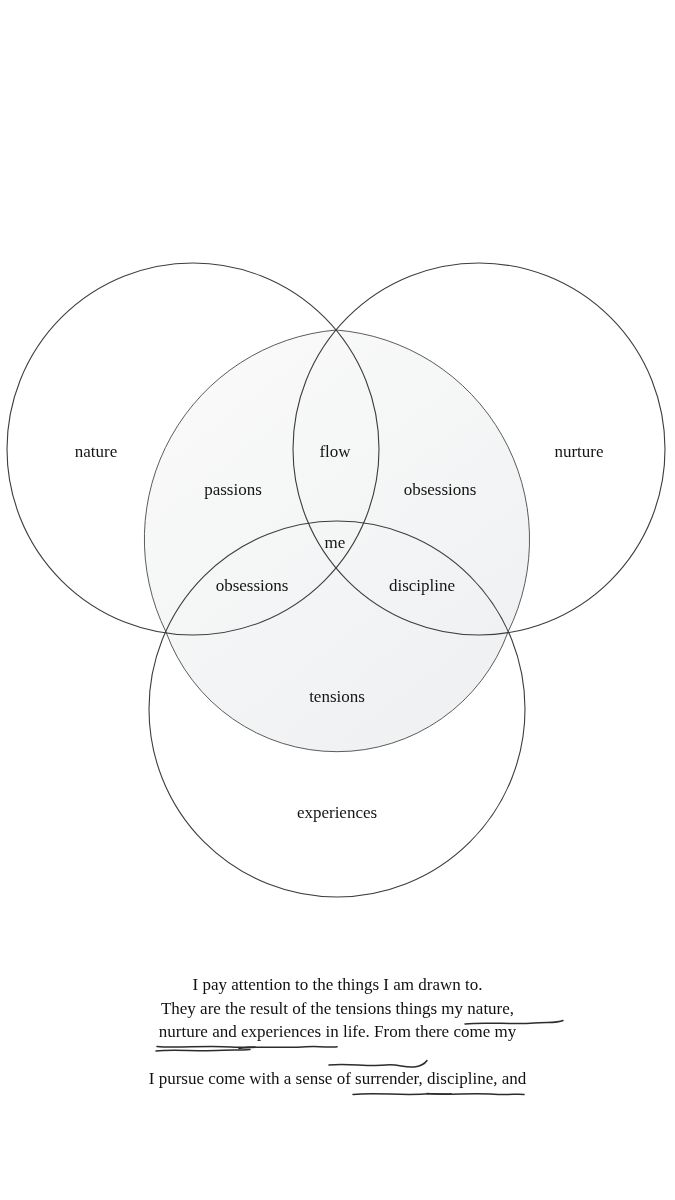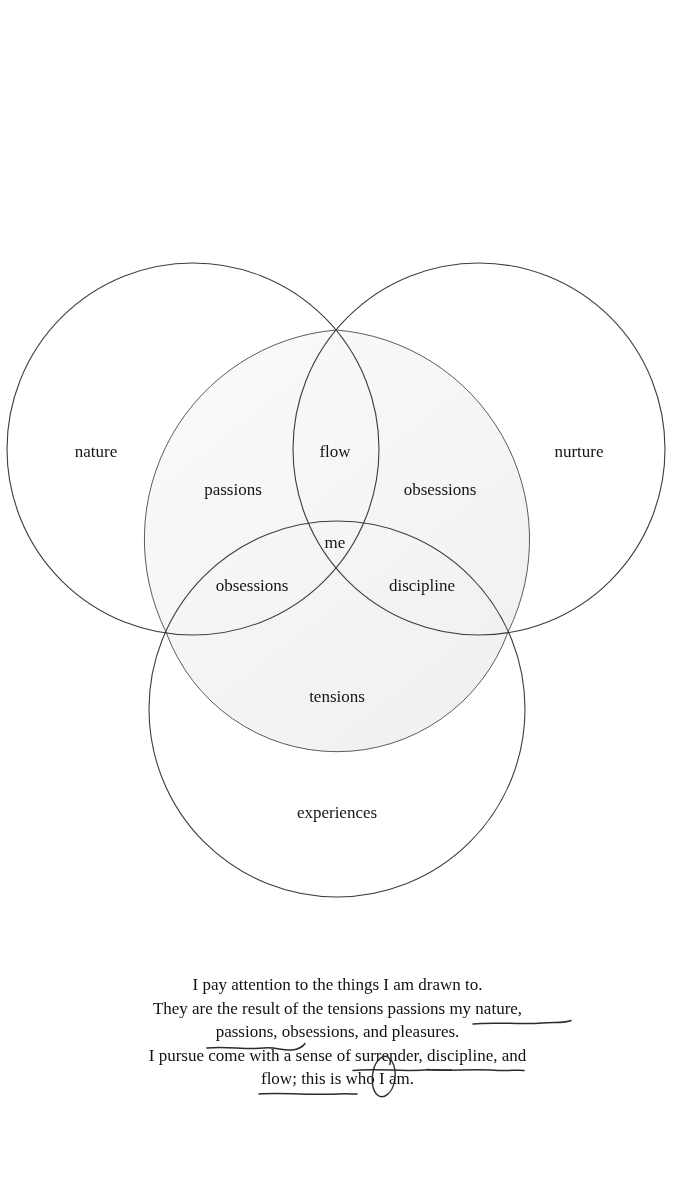--- a/index.html
+++ b/index.html
@@ -73,36 +73,37 @@
   <div class="lbl lbl-me">me</div>
   <div class="lbl lbl-surrender">obsessions</div>
   <div class="lbl lbl-discipline">discipline</div>
   <div class="lbl lbl-pleasures">tensions</div>
   <div class="lbl lbl-experiences">experiences</div>
 
   <div class="statement">
 
     <div class="line"><span>I pay attention to the things I am drawn to.</span></div>
 
-    <div class="line"><span>They are the result of the tensions passions my </span><span class="hu extR"><svg class="u" viewBox="0 0 100 12" preserveAspectRatio="none">
+    <div class="line"><span>They are the result of the tensions things my </span><span class="hu extR"><svg class="u" viewBox="0 0 100 12" preserveAspectRatio="none">
             <path d="M1,7 C22,4.5 48,8 70,6 C82,4.8 93,6.5 99,3.5"></path>
           </svg><span>nature,</span></span></div>
 
+    <div class="line"><span class="hu"><svg class="u" viewBox="0 0 100 12" preserveAspectRatio="none">
+            <path d="M1,5.5 C20,7.5 50,4 75,6 C87,7 95,5.5 99,6"></path>
+            <path d="M0,10 C18,7.5 42,11 68,9.2 C80,8.4 88,9.5 94,8.6"></path>
+          </svg><span>nurture</span></span><span> and </span><span class="hu extR2"><svg class="u" viewBox="0 0 100 12" preserveAspectRatio="none">
+            <path d="M1,7.5 C18,4.5 45,7.5 68,5.8 C82,4.8 94,7 99,5.8"></path>
+          </svg><span>experiences</span></span><span> in life. From there come my</span></div>
 
     <div class="line"><span class="hu long"><svg class="u" viewBox="0 0 100 12" preserveAspectRatio="none">
             <path d="M1,6 C18,3.8 40,7.8 58,6 C70,4.8 76,9 86,8 C93,7.2 97,4.5 99,1.5"></path>
-          </svg><span>passions, obsessions, and pleasures.</span></span></div>
+          </svg></span></div>
 
     <div class="line"><span>I pursue come with a sense of </span><span class="hu"><svg class="u" viewBox="0 0 100 12" preserveAspectRatio="none">
             <path d="M1,6.5 C22,4.5 50,7.5 72,6 C85,5 95,6.8 99,5.8"></path>
           </svg><span>surrender,</span></span>
 <span class="hu"><svg class="u" viewBox="0 0 100 12" preserveAspectRatio="none">
             <path d="M3,5.5 C22,7.5 48,4.5 70,6.2 C84,7.2 95,5.5 100,6.5"></path>
           </svg><span>discipline</span></span><span>, and</span></div>
 
-    <div class="line"><span class="hu"><svg class="u" viewBox="0 0 100 12" preserveAspectRatio="none">
-            <path d="M1,6 C25,4.2 55,7.5 80,6 C90,5.2 96,6.5 99,6"></path>
-          </svg><span>flow</span></span><span>; this is who </span><span class="circ"><svg class="loop" viewBox="0 0 30 47">
-            <path d="M19,4.5 C25,8.5 27.5,17.5 25.5,28 C23.5,40 14.5,47 8.5,42 C3,37.5 2,26 4.5,16.5 C7,7 14.5,0.5 19.5,4.5 C21.5,6.5 21.8,9 20.8,11.5"></path>
-          </svg><span>I</span></span><span> am.</span></div>
 
   </div>
 </div>
 
 </body></html>

